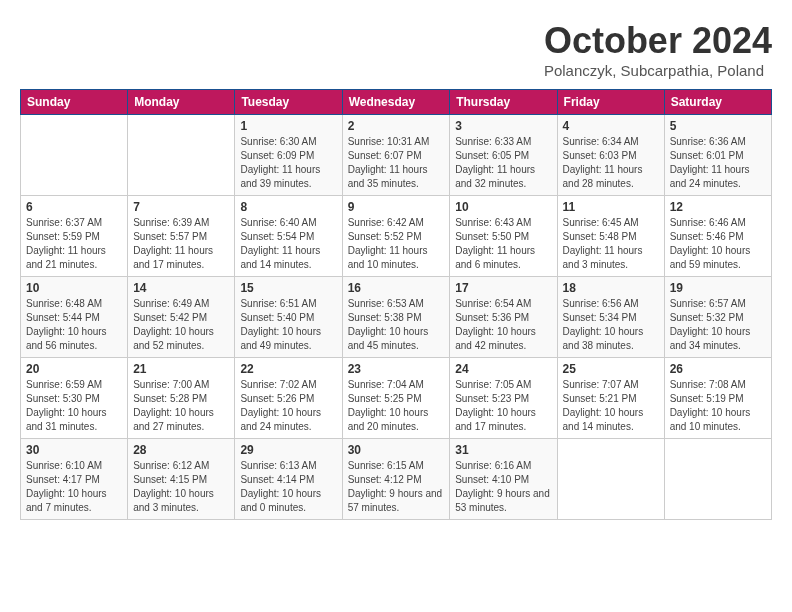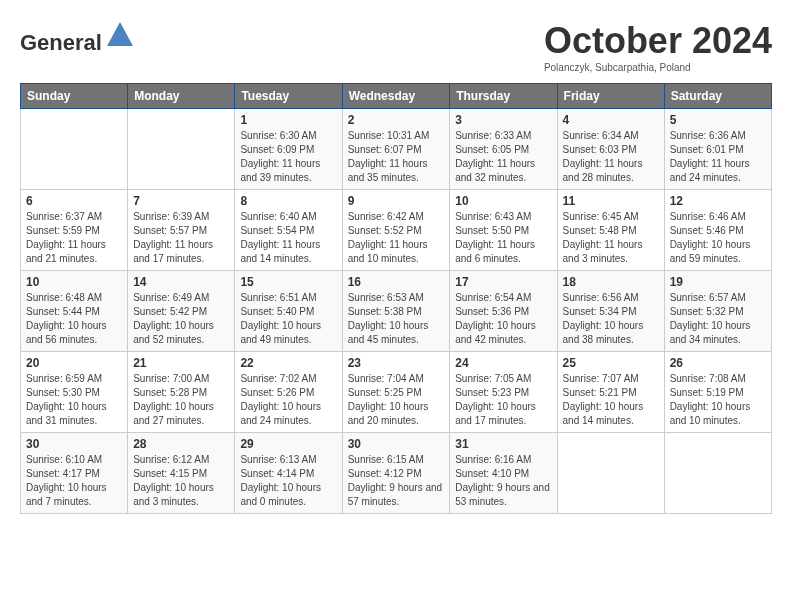--- a/index.html
+++ b/index.html
@@ -32,30 +32,30 @@
       height: 30px;
       margin-left: 3px;
     }
     .title-block { text-align: left; }
     .month-title {
       font-size: 36px;
       font-weight: bold;
       color: #333;
     }
     .location {
-      font-size: 10px;
+      font-size: 15px;
       color: #555;
     }
     table {
       width: 100%;
       border-collapse: collapse;
       font-size: 11px;
     }
     thead tr th {
-      background-color: #737373;
+      background-color: #be185d;
       color: #fff;
       text-align: left;
       padding: 5px 6px;
       font-size: 12px;
       font-weight: bold;
       border: 1px solid #1a5090;
     }
     tbody tr td {
       border: 1px solid #ccc;
       vertical-align: top;
@@ -84,25 +84,20 @@
     .empty-cell {
       background: #fff !important;
     }
   </style>
 </head>
 <body>
 
 <div class="header">
   <div class="logo">
     <div>
-      <div class="logo-text">
-        <span class="logo-general">General</span><svg class="logo-icon" viewBox="0 0 30 30" xmlns="http://www.w3.org/2000/svg">
-          <polygon points="15,2 28,26 2,26" fill="#2a6db5" opacity="0.85"></polygon>
-        </svg>
-      </div>
     </div>
   </div>
   <div class="title-block">
     <div class="month-title">October 2024</div>
     <div class="location">Polanczyk, Subcarpathia, Poland</div>
   </div>
 </div>
 
 <table>
   <thead>

